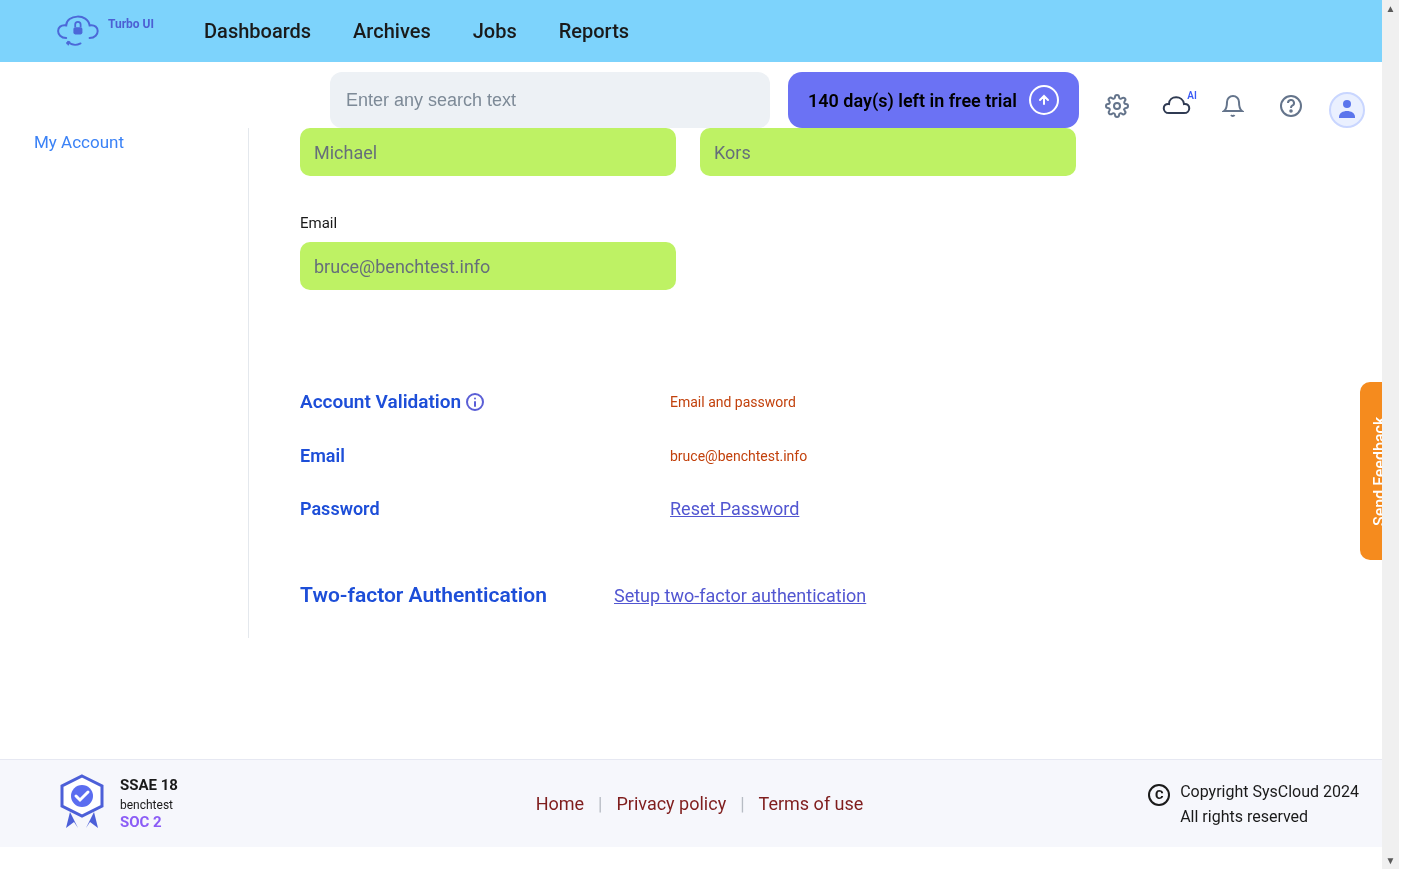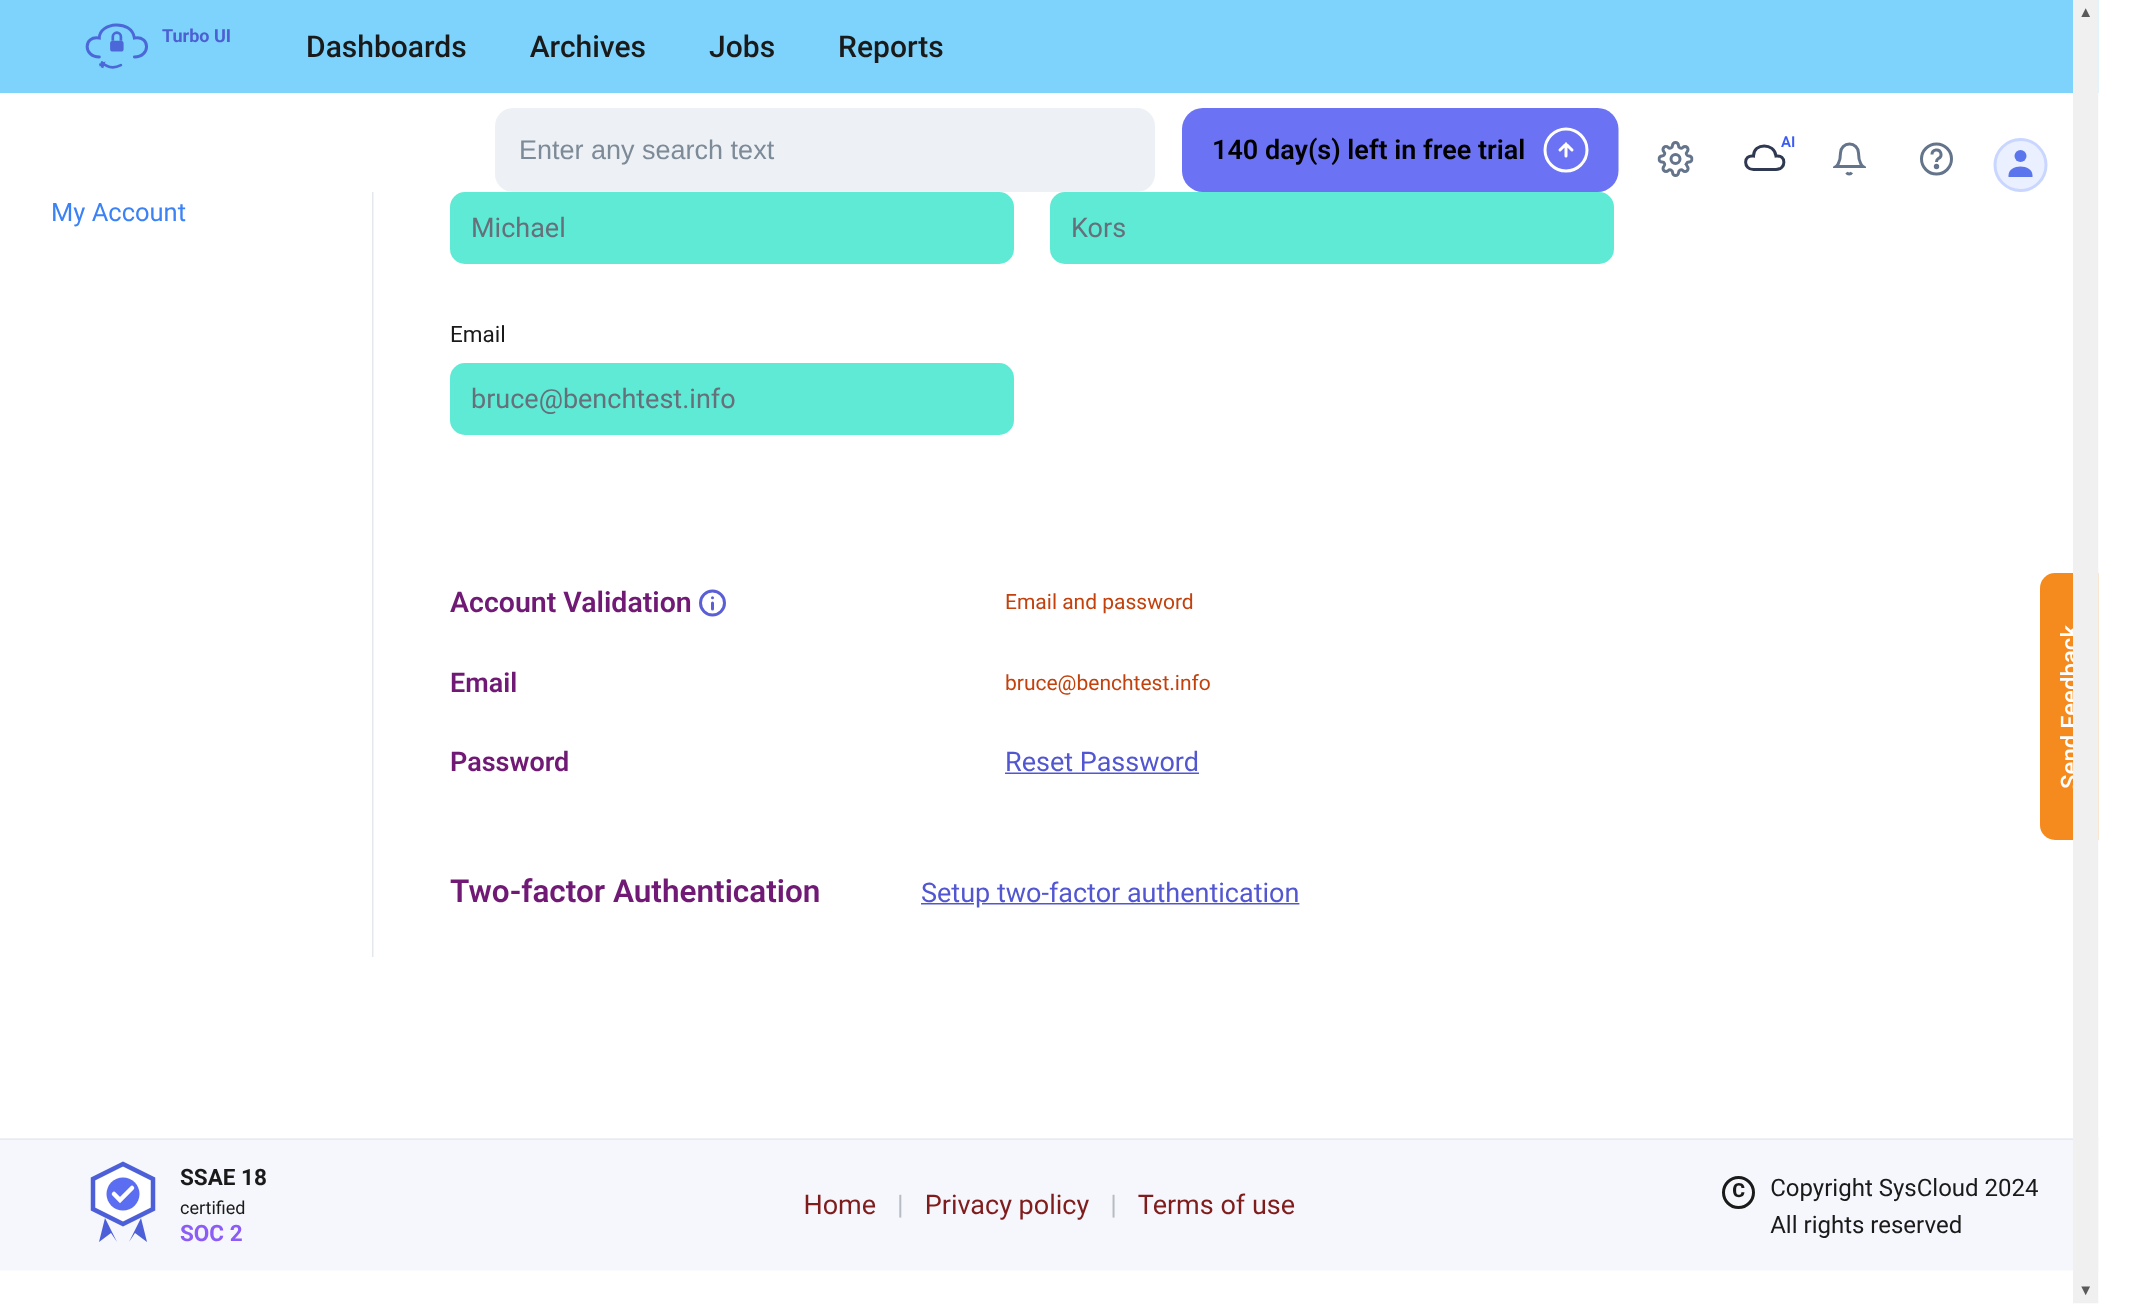--- a/index.html
+++ b/index.html
@@ -137,21 +137,21 @@
       right: 0;
       padding-left: 52px;
     }
     .form-row {
       display: flex;
       gap: 24px;
     }
     .input-readonly {
       width: 376px;
       height: 48px;
-      background: #5eead4;
+      background: #bef264;
       border: none;
       border-radius: 10px;
       padding: 0 14px;
       font-size: 18px;
       color: #666f7a;
       display: flex;
       align-items: center;
     }
     .field-label {
       font-size: 15px;
@@ -162,21 +162,21 @@
     .section-row {
       display: flex;
       align-items: center;
       margin-top: 52px;
     }
     .section-row.short { margin-top: 32px; }
     .section-label {
       width: 370px;
       font-size: 19px;
       font-weight: 600;
-      color: #701a75;
+      color: #1d4ed8;
       display: flex;
       align-items: center;
       gap: 4px;
     }
     .section-value {
       font-size: 14px;
       color: #c2410c;
     }
     .info-icon {
       width: 20px; height: 20px;
@@ -407,21 +407,21 @@
       <svg viewBox="0 0 52 60">
         <polygon points="26,4 46,14 46,34 26,44 6,34 6,14" fill="#fff" stroke="#4c5fd8" stroke-width="3"></polygon>
         <circle cx="26" cy="24" r="11" fill="#5b6df0"></circle>
         <path d="M20 24 l4 4 l8 -8" stroke="#fff" stroke-width="3" fill="none" stroke-linecap="round"></path>
         <path d="M14 40 l-4 16 l8 -6 l4 6" fill="#4c5fd8"></path>
         <path d="M38 40 l4 16 l-8 -6 l-4 6" fill="#4c5fd8"></path>
       </svg>
     </span>
     <div class="badge-text">
       <strong>SSAE 18</strong>
-      <span class="cert">certified</span>
+      <span class="cert">benchtest</span>
       <div class="soc">SOC 2</div>
     </div>
   </div>
   <div class="footer-center">
     <a>Home</a>
     <span class="sep">|</span>
     <a>Privacy policy</a>
     <span class="sep">|</span>
     <a>Terms of use</a>
   </div>

